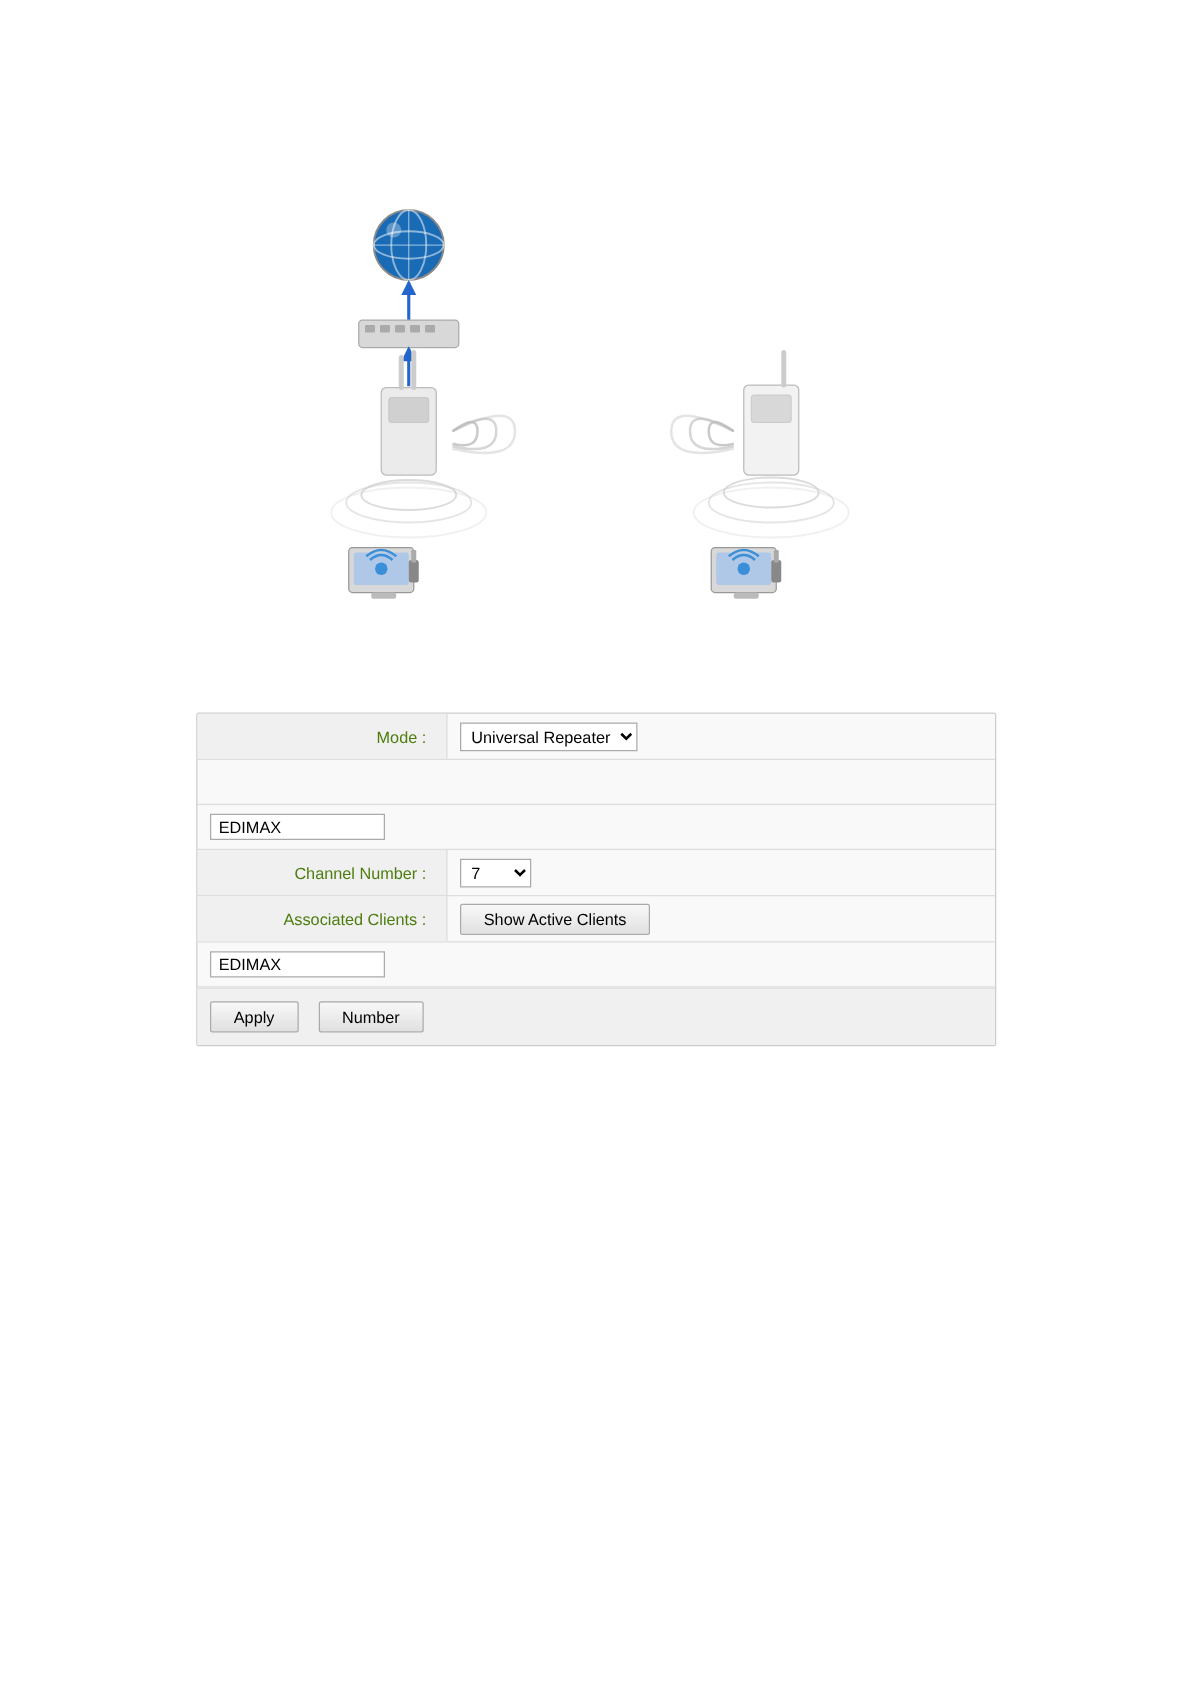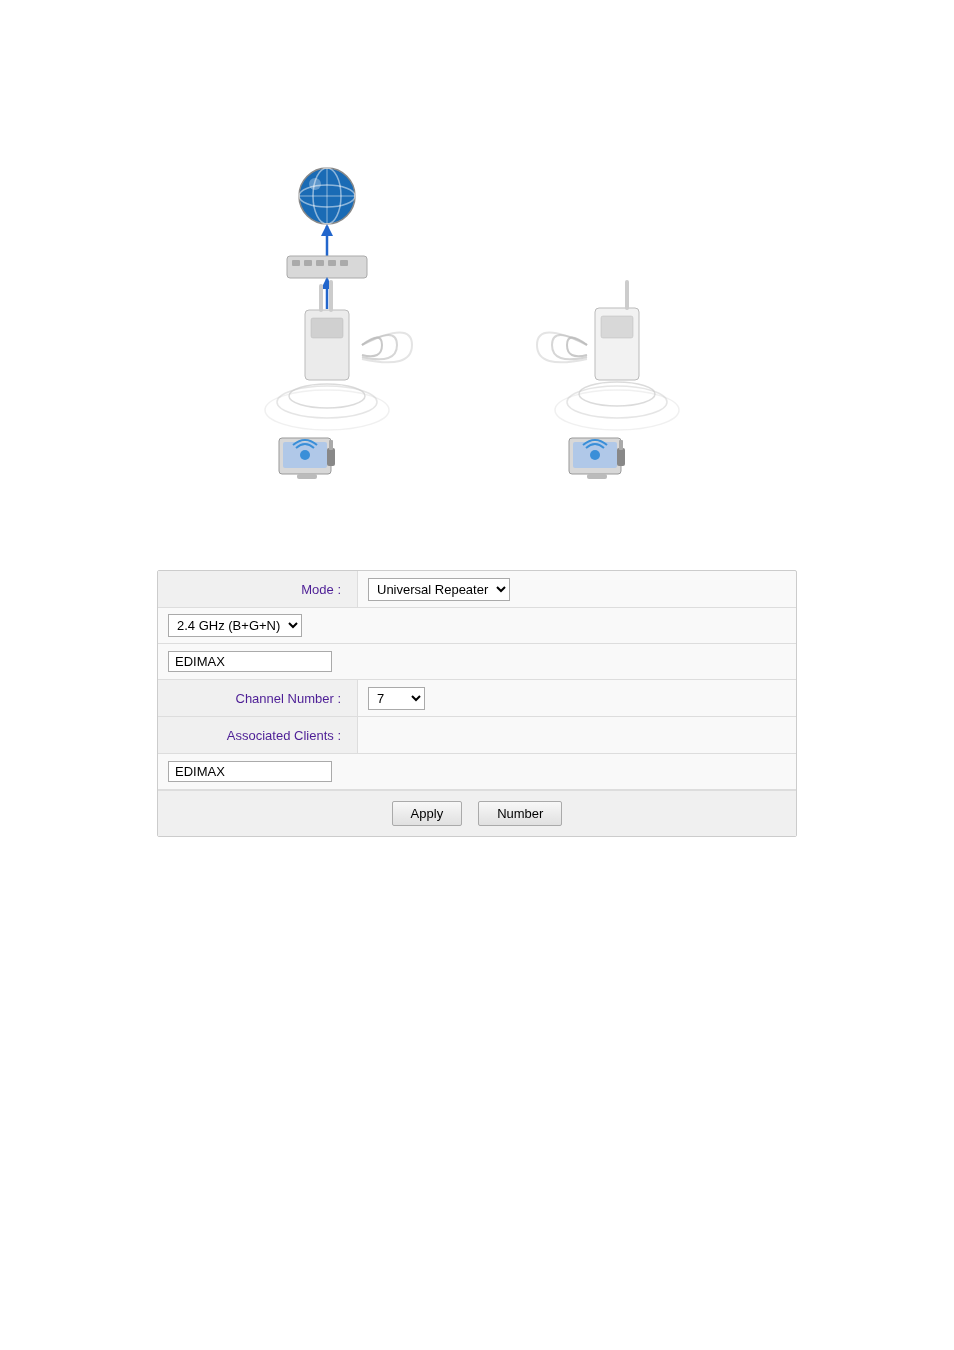--- a/index.html
+++ b/index.html
@@ -43,21 +43,21 @@
       min-height: 36px;
     }
     .form-row:last-child {
       border-bottom: none;
     }
 
     .form-label {
       width: 200px;
       text-align: right;
       padding-right: 16px;
-      color: #4c1d95;
+      color: #4d7c0f;
       font-size: 13px;
       background: #f0f0f0;
       height: 100%;
       min-height: 36px;
       display: flex;
       align-items: center;
       justify-content: flex-end;
       border-right: 1px solid #ddd;
       padding-top: 6px;
       padding-bottom: 6px;
@@ -75,35 +75,34 @@
       background: #fff;
       padding: 2px 4px;
       font-size: 13px;
       cursor: pointer;
     }
 
     input[type="text"] {
       border: 1px solid #aaa;
       padding: 2px 6px;
       font-size: 13px;
-      width: 164px;
+      width: 140px;
     }
 
     .btn {
       padding: 4px 18px;
       border: 1px solid #aaa;
       background: linear-gradient(180deg, #f8f8f8, #e0e0e0);
       font-size: 13px;
       cursor: pointer;
       border-radius: 2px;
     }
 
     .footer-row {
       display: flex;
-      justify-content: center;
       gap: 16px;
       padding: 10px;
       background: #f0f0f0;
       border-top: 1px solid #ddd;
     }
 
     
     .diagram-svg {
       width: 560px;
       height: 380px;
@@ -198,26 +197,20 @@
       <div class="form-value">
         <select>
           <option>Universal Repeater</option>
           <option>Access Point</option>
           <option>Client Bridge</option>
         </select>
       </div>
     </div>
 
     <div class="form-row">
-      <div class="form-value">
-        <select>
-          <option>2.4 GHz (B+G+N)</option>
-          <option>5 GHz</option>
-        </select>
-      </div>
     </div>
 
     <div class="form-row">
       <div class="form-value">
         <input type="text" value="EDIMAX" style="">
       </div>
     </div>
 
     <div class="form-row">
       <div class="form-label">Channel Number :</div>
@@ -226,20 +219,23 @@
           <option>1</option><option>2</option><option>3</option><option>4</option>
           <option>5</option><option>6</option><option selected="">7</option><option>8</option>
           <option>9</option><option>10</option><option>11</option><option>12</option>
           <option>13</option><option>Auto</option>
         </select>
       </div>
     </div>
 
     <div class="form-row">
       <div class="form-label">Associated Clients :</div>
+      <div class="form-value">
+        <button class="btn">Show Active Clients</button>
+      </div>
     </div>
 
     <div class="form-row">
       <div class="form-value">
         <input type="text" value="EDIMAX" style="">
       </div>
     </div>
 
 
     <div class="footer-row">

